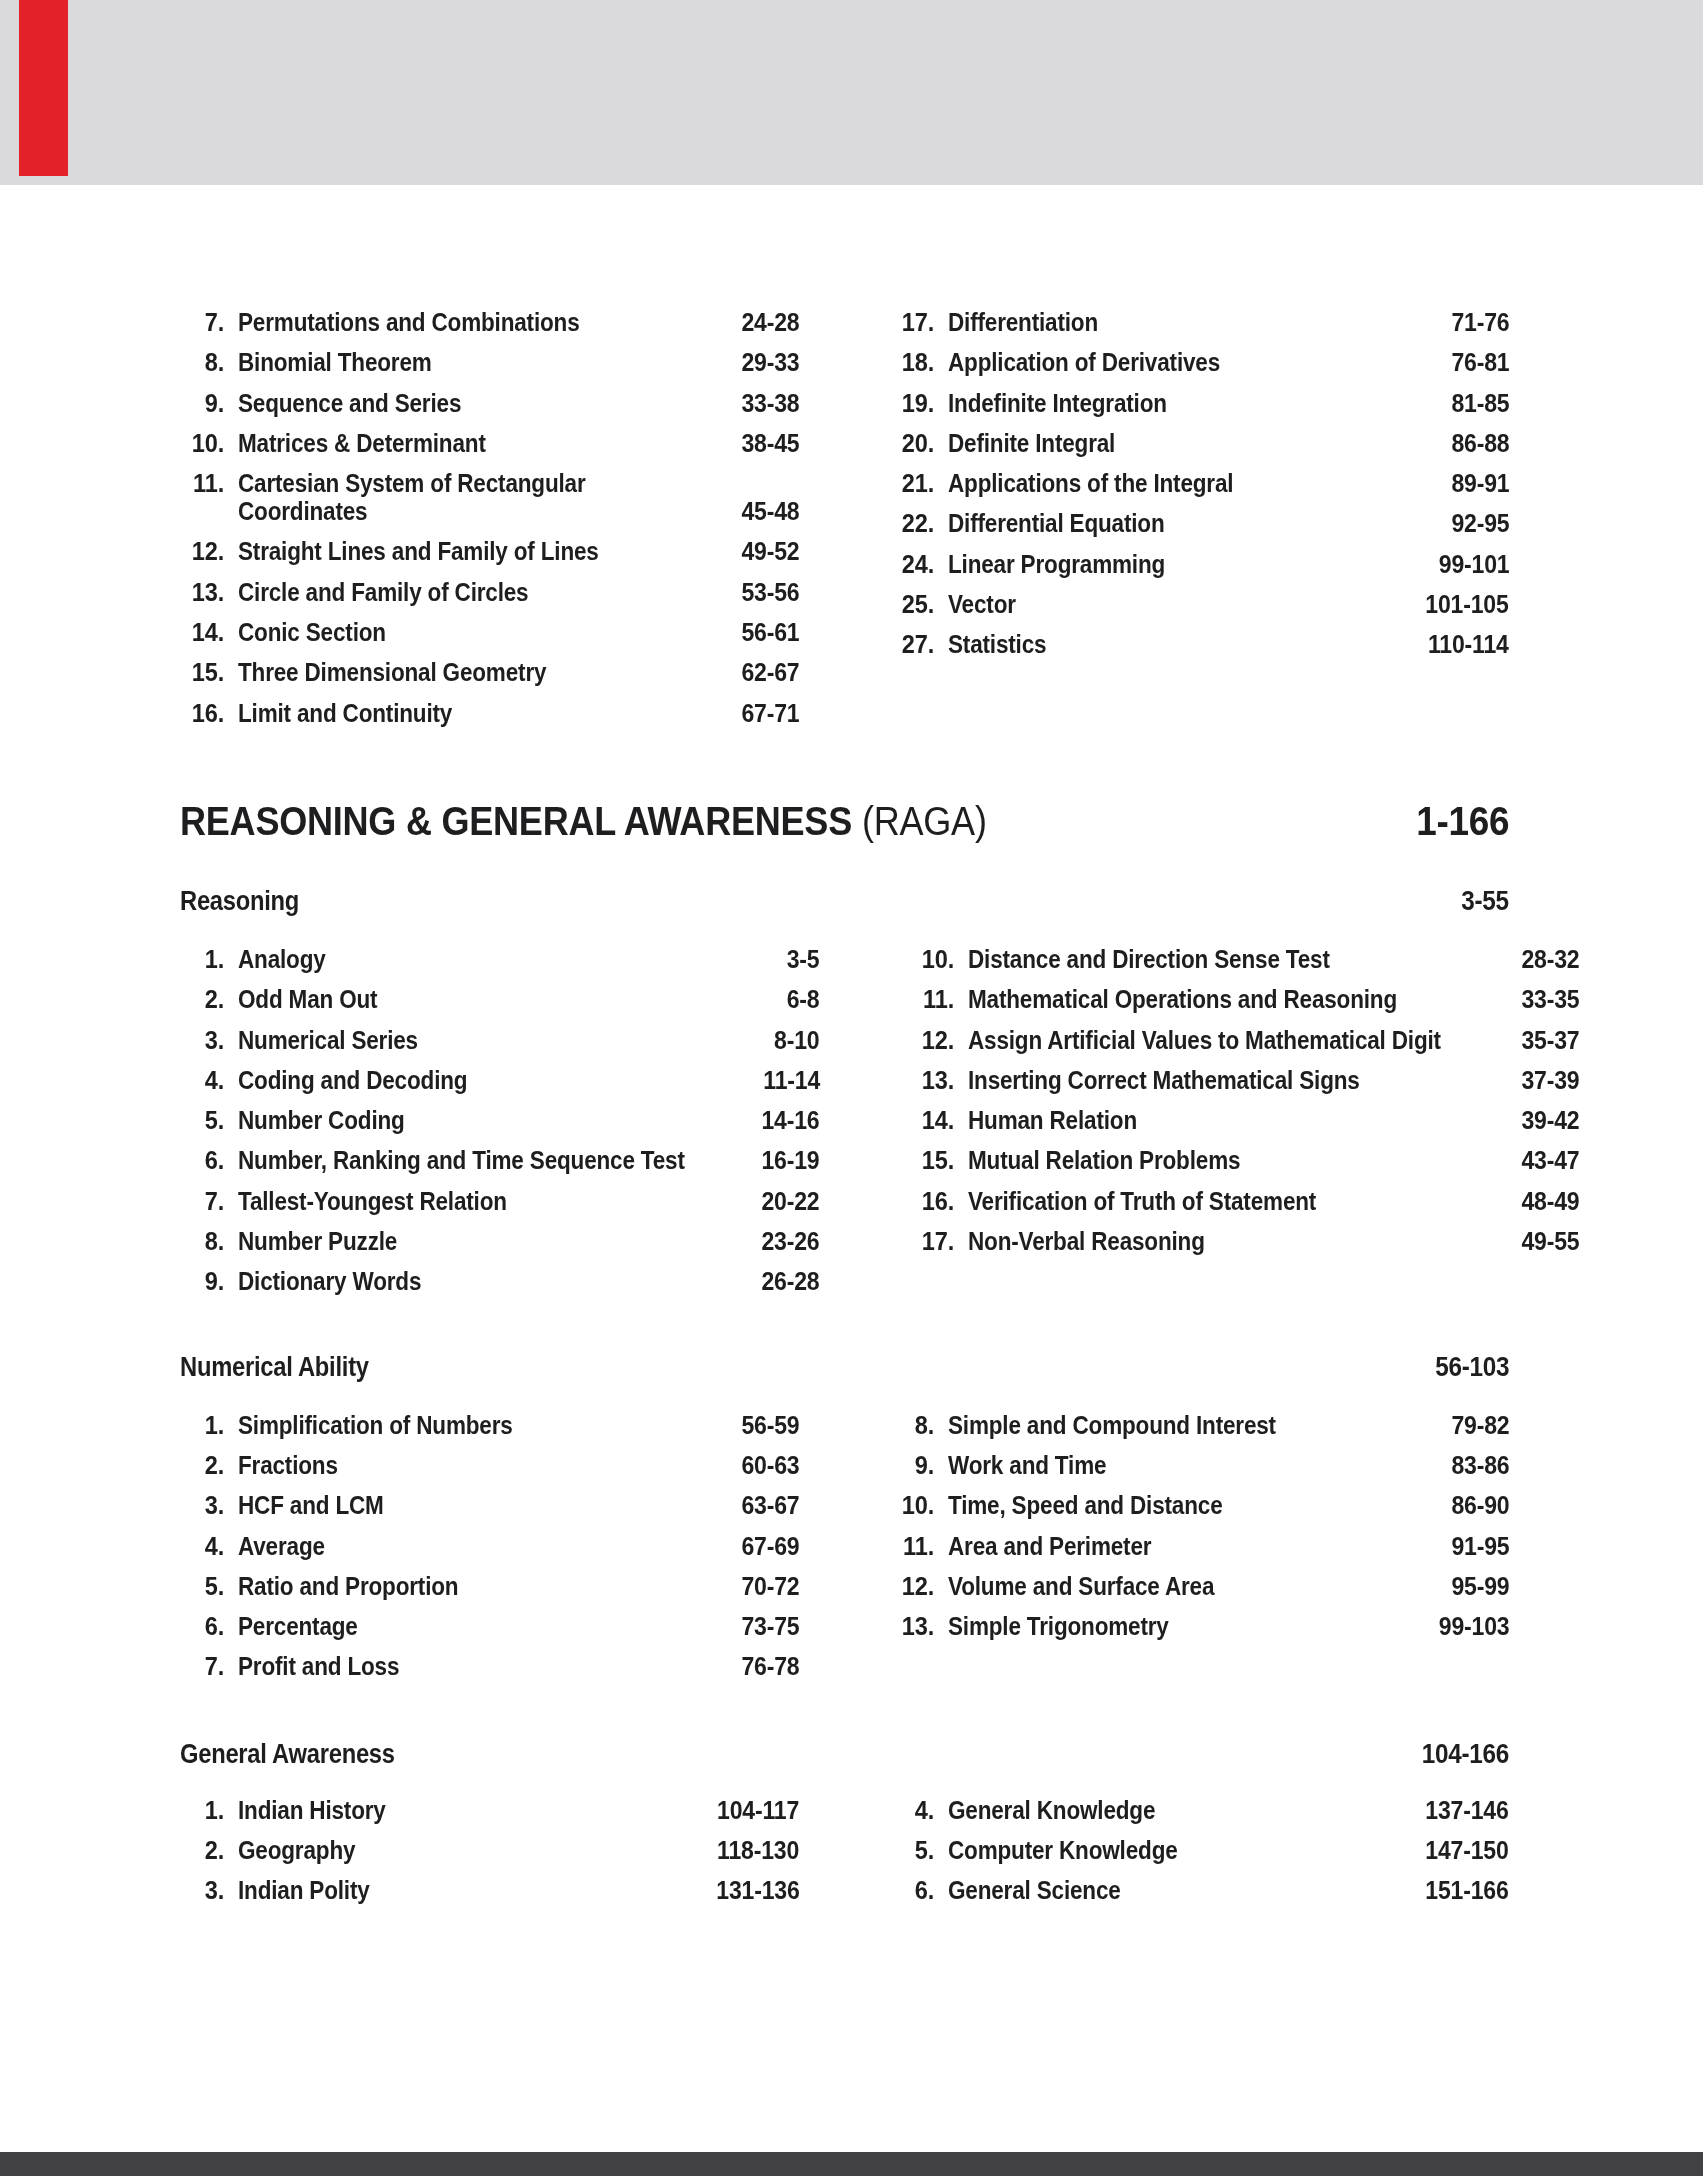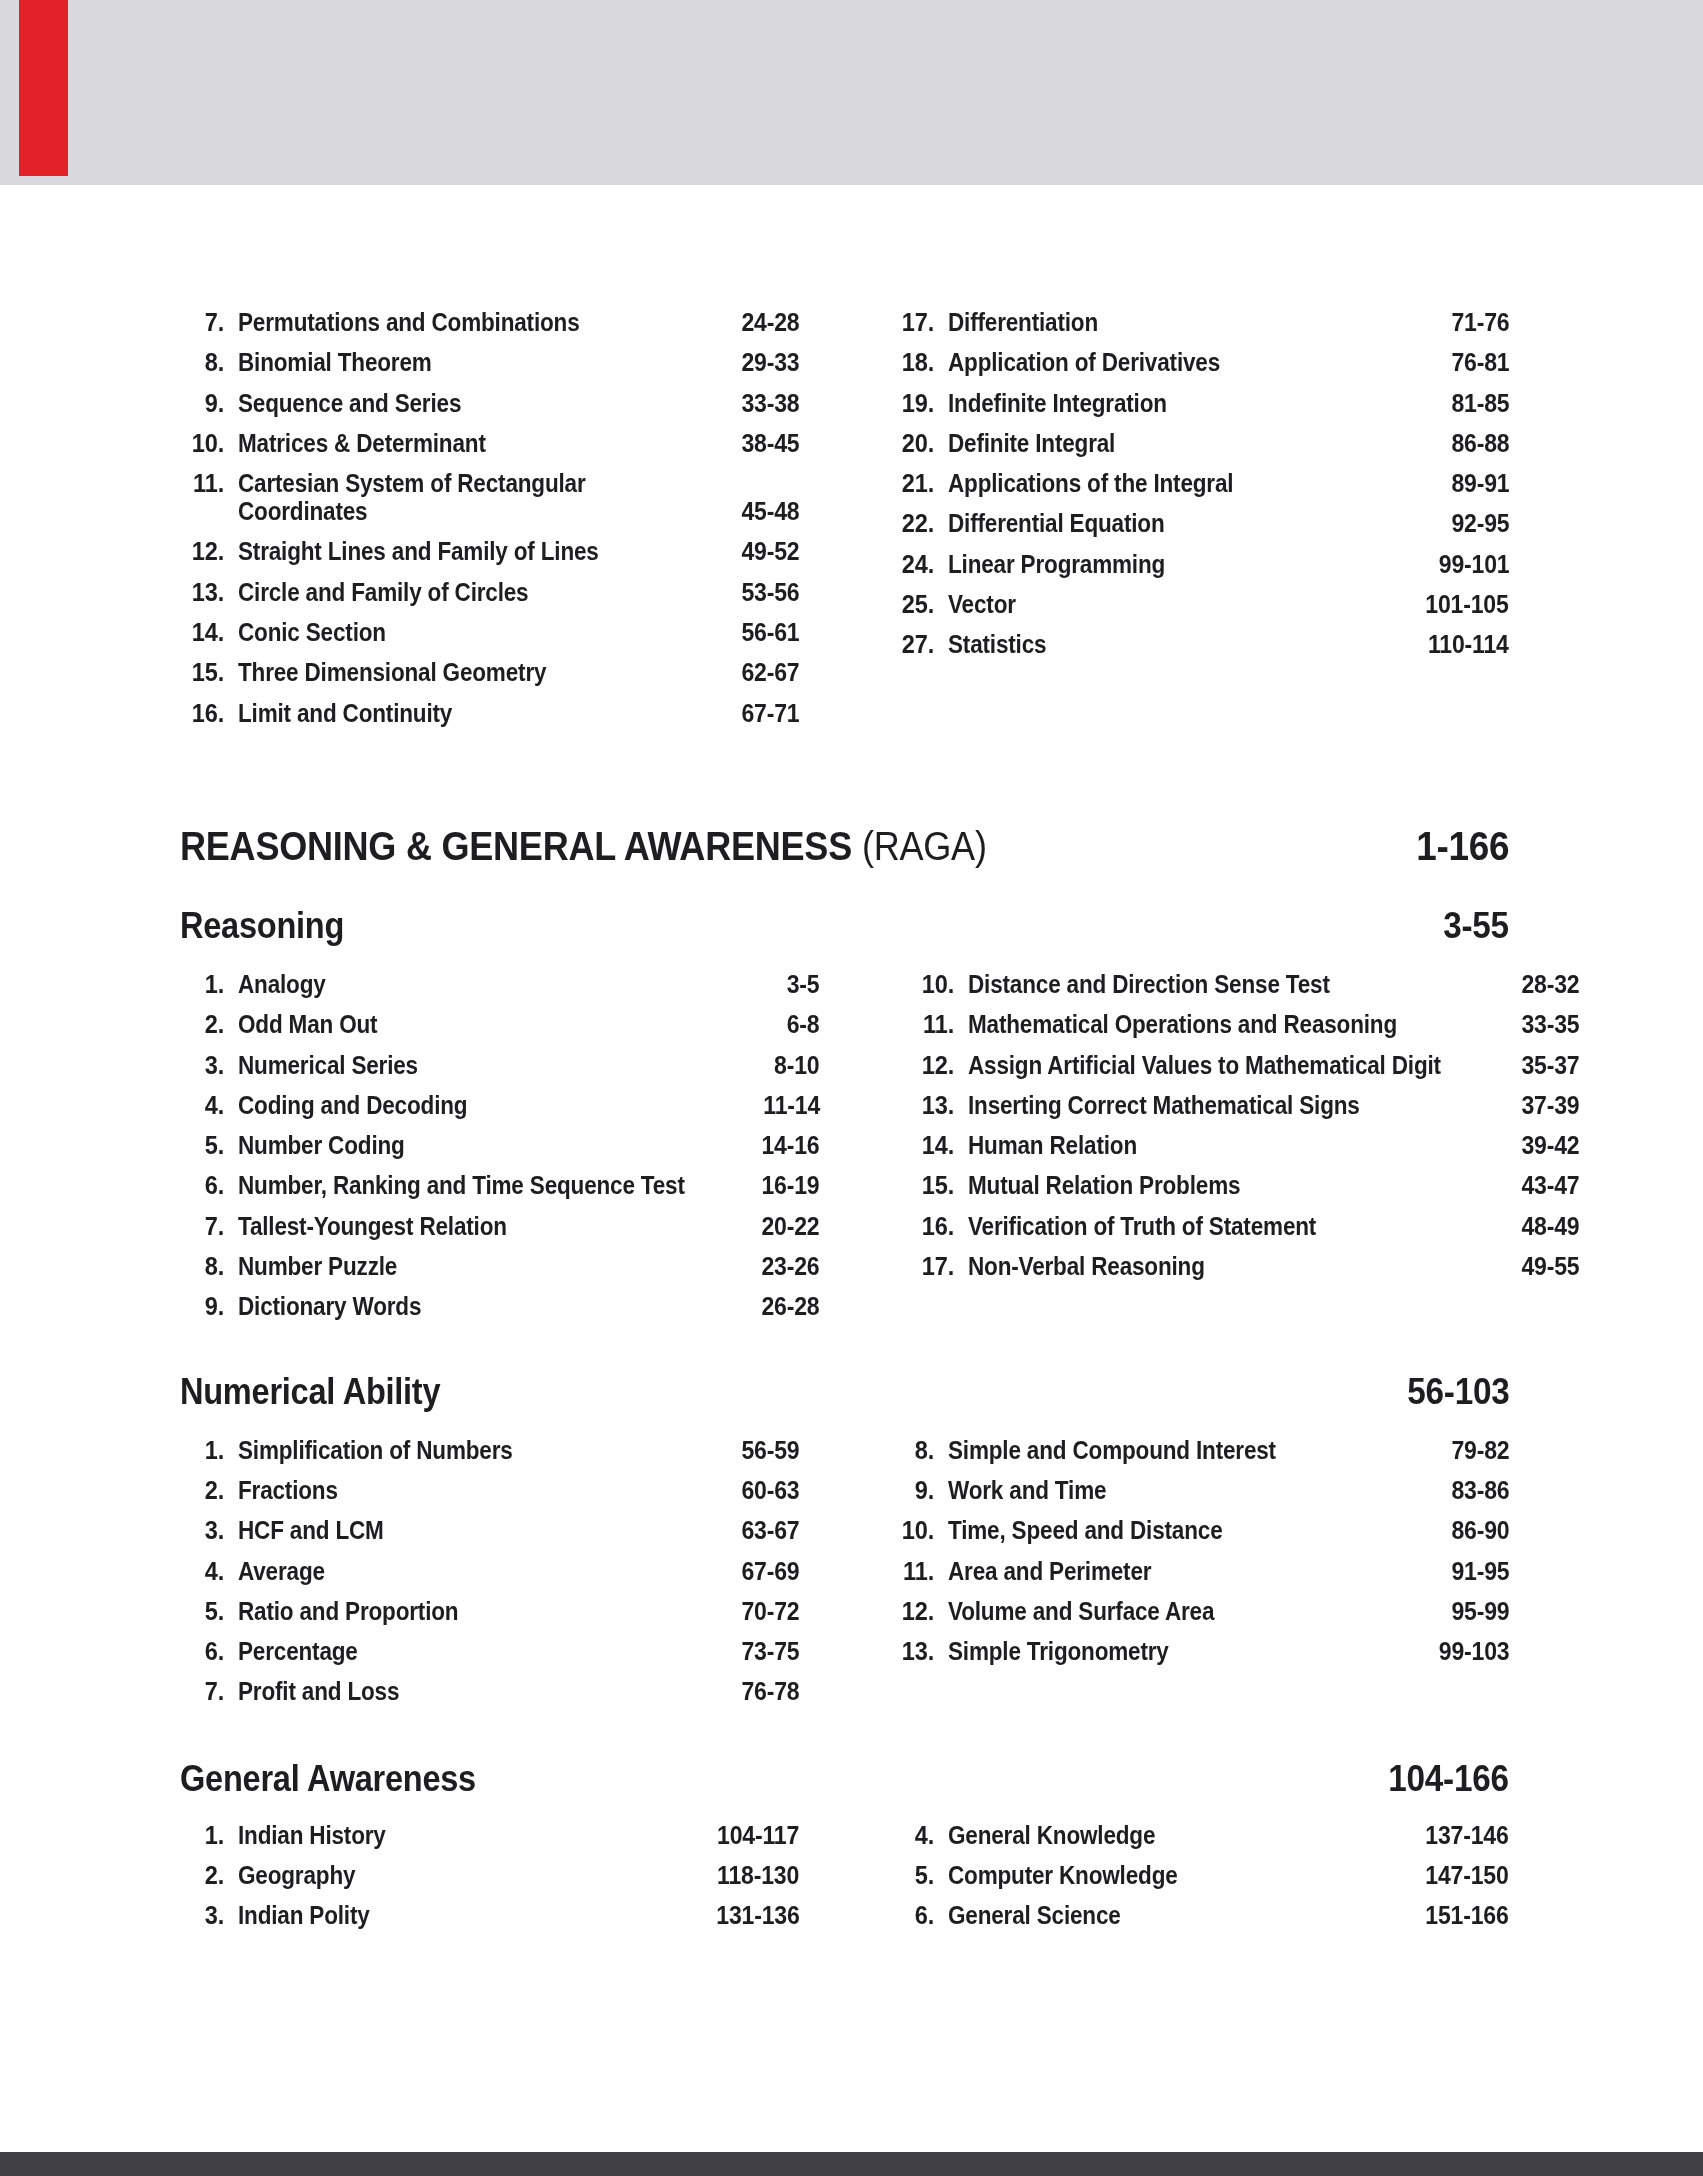--- a/index.html
+++ b/index.html
@@ -17,27 +17,27 @@
   .row{display:flex;align-items:flex-start;margin-bottom:12.3px;font-size:25.6px;line-height:28px;font-weight:700;letter-spacing:-0.2px;}
   .num{flex:0 0 44px;text-align:right;margin-right:14px;display:inline-block;
        transform:scaleX(0.92);transform-origin:100% 50%;white-space:nowrap;}
   .lblwrap{flex:1 1 auto;min-width:0;}
   .lbl{display:inline-block;white-space:pre;transform:scaleX(0.88);transform-origin:0 0;}
   .pages{margin-left:9.5px;align-self:flex-end;display:inline-block;
          transform:scaleX(0.9);transform-origin:100% 50%;white-space:nowrap;}
 
   .math-toc{margin-top:123px;}
 
-  .part-heading{display:flex;align-items:flex-end;margin-top:83px;font-size:41px;line-height:49px;letter-spacing:-0.3px;}
+  .part-heading{display:flex;align-items:flex-end;margin-top:58px;font-size:41px;line-height:49px;letter-spacing:-0.3px;}
   .ph-text{display:inline-block;white-space:pre;transform:scaleX(0.88);transform-origin:0 0;}
   .ph-bold{font-weight:700;}
   .ph-light{font-weight:400;margin-left:11.4px;}
   .ph-pages{font-weight:700;margin-left:auto;display:inline-block;transform:scaleX(0.9);transform-origin:100% 50%;}
 
-  .sec-head{display:flex;align-items:baseline;font-size:37px;line-height:42px;font-weight:700;letter-spacing:-0.3px;}
+  .sec-head{display:flex;align-items:baseline;font-size:27px;line-height:42px;font-weight:700;letter-spacing:-0.3px;}
   .sec-title{display:inline-block;white-space:pre;transform:scaleX(0.88);transform-origin:0 0;}
   .sec-pages{margin-left:auto;display:inline-block;transform:scaleX(0.9);transform-origin:100% 50%;}
 
   #sec0 .sec-head{margin-top:34px;}
   #sec1 .sec-head{margin-top:38px;}
   #sec2 .sec-head{margin-top:40px;}
   .sec-cols{margin-top:23px;}
   #sec2 .sec-cols{margin-top:21px;}
 </style>
 </head>

